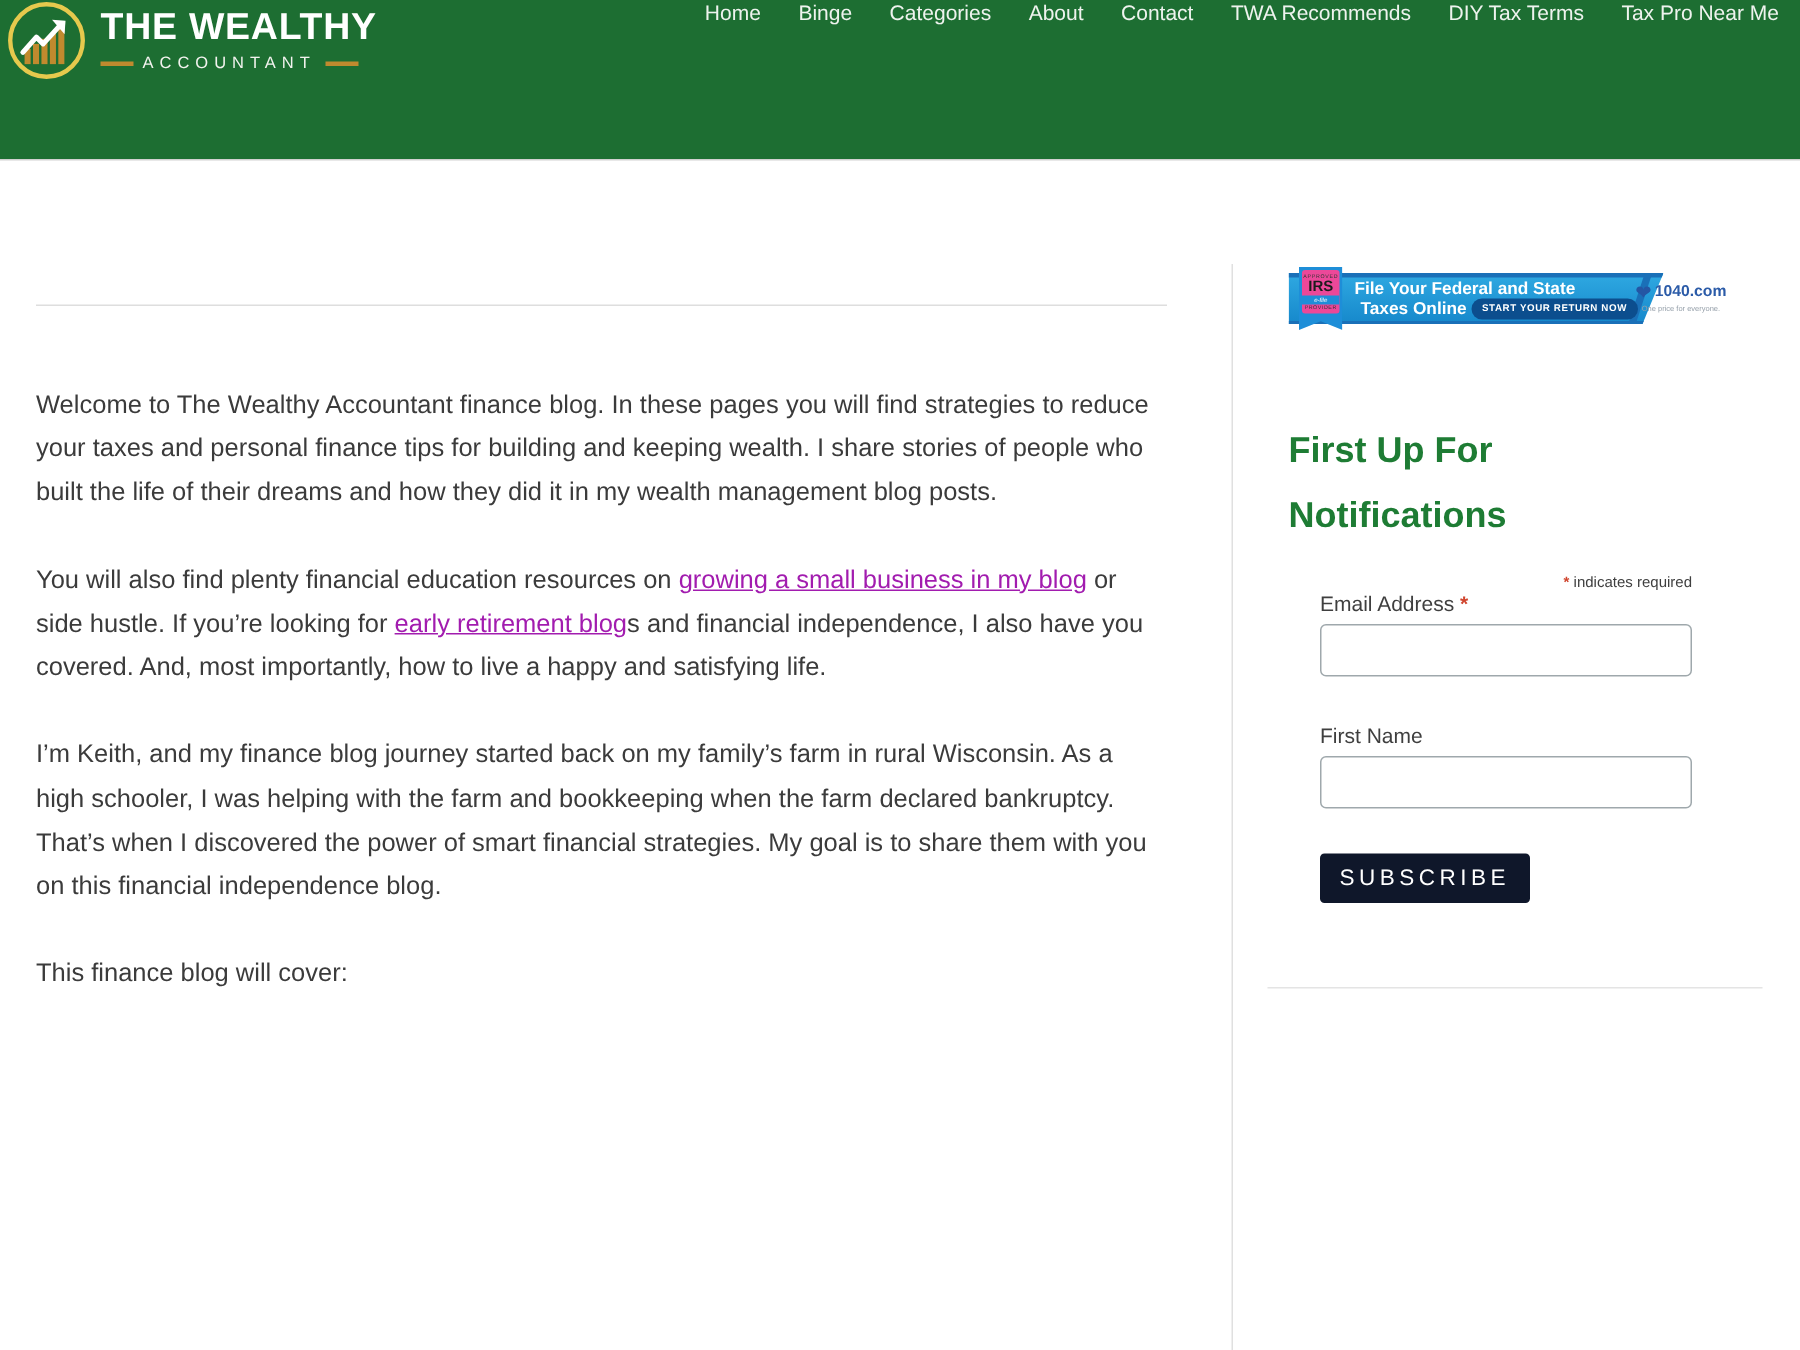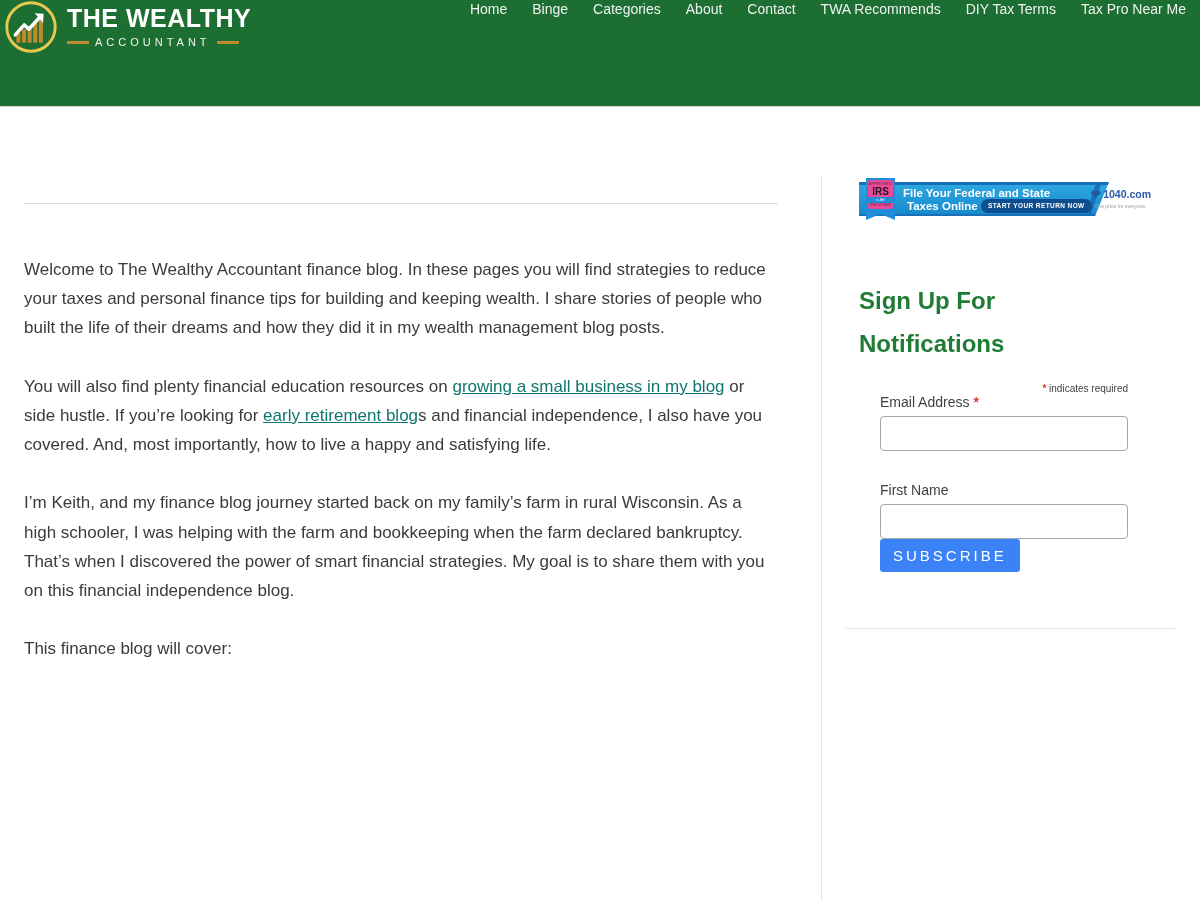--- a/index.html
+++ b/index.html
@@ -23,21 +23,21 @@
   .page { display:flex; align-items:flex-start; }
   .main-col { margin-left:24px; width:754px; padding-top:50px; }
   .sidebar { margin-left:43px; margin-top:70px; border-left:1px solid #e0e0e0;
              padding-left:23px; width:355px; min-height:724px; }
 
   
   .page-title { color:#1e7c34; font-size:32px; line-height:1.15; font-weight:bold; max-width:712px; }
   .title-divider { border:0; border-top:1px solid #dedede; margin-top:47px; }
   .entry p { font-size:17px; line-height:1.72; color:#3b3b3b; margin-top:29px; }
   .entry p.first { margin-top:51px; }
-  .entry a { color:#0f766e; text-decoration:underline; cursor:pointer; }
+  .entry a { color:#a21caf; text-decoration:underline; cursor:pointer; }
   .entry ul { margin-top:25px; padding-left:24px; list-style:disc; }
   .entry li { font-size:17px; line-height:1.72; color:#3b3b3b; margin-bottom:29px; }
 
   
   .widget { width:330px; border-bottom:1px solid #e4e4e4; padding-bottom:56px; }
 
   
   .ad { margin:6px 0 0 14px; width:292px; height:34px; position:relative; cursor:pointer; }
   .ad-blue { position:absolute; left:0; top:0; width:250px; height:34px;
              background:linear-gradient(#2fa9e2,#1688cb);
@@ -74,21 +74,21 @@
   .signup-title { margin:63px 0 0 14px; color:#1e7c34; font-size:24px; line-height:43px;
                   font-weight:bold; max-width:215px; }
   .mc-form { margin:18px 0 0 35px; width:248px; }
   .indicates { text-align:right; font-size:10px; color:#3f3f3f; }
   .req { color:#d0452e; font-weight:bold; }
   .field-label { display:block; font-size:14px; color:#3f3f3f; margin-top:6px; }
   .field-label.first { margin-top:0; }
   .mc-input { display:block; width:248px; height:35px; border:1px solid #9fa8ac; border-radius:4px;
               margin-top:6px; font-size:15px; padding:0 8px; background:#fff; }
   .fn-label { margin-top:31px; }
-  .subscribe-btn { background:#3b82f6; color:#ffffff; border:0; border-radius:3px;
+  .subscribe-btn { margin-top:30px; background:#0f172a; color:#ffffff; border:0; border-radius:3px;
                    font-size:15px; letter-spacing:3px; padding:8px 13px; cursor:pointer;
                    font-family:"Liberation Sans", sans-serif; }
 </style>
 </head>
 <body>
 
 <header class="site-header">
   <div class="logo">
     <svg class="logo-mark" viewBox="0 0 48 48">
       <circle cx="24" cy="24" r="21.5" fill="none" stroke="#e6c94d" stroke-width="2.6"></circle>
@@ -155,21 +155,21 @@
         <div class="ad-btn">START YOUR RETURN NOW</div>
         <div class="ad-brand">
           <div class="brand-row">
             <span class="heart-icon">❤</span>
             <span class="brand-name">1040.com</span>
           </div>
           <div class="brand-tag">One price for everyone.</div>
         </div>
       </div>
 
-      <h3 class="signup-title">Sign Up For Notifications</h3>
+      <h3 class="signup-title">First Up For Notifications</h3>
 
       <form class="mc-form">
         <div class="indicates">
           <span class="req">*</span>
           <span>indicates required</span>
         </div>
         <label class="field-label first">
           <span>Email Address</span>
           <span class="req">*</span>
         </label>

